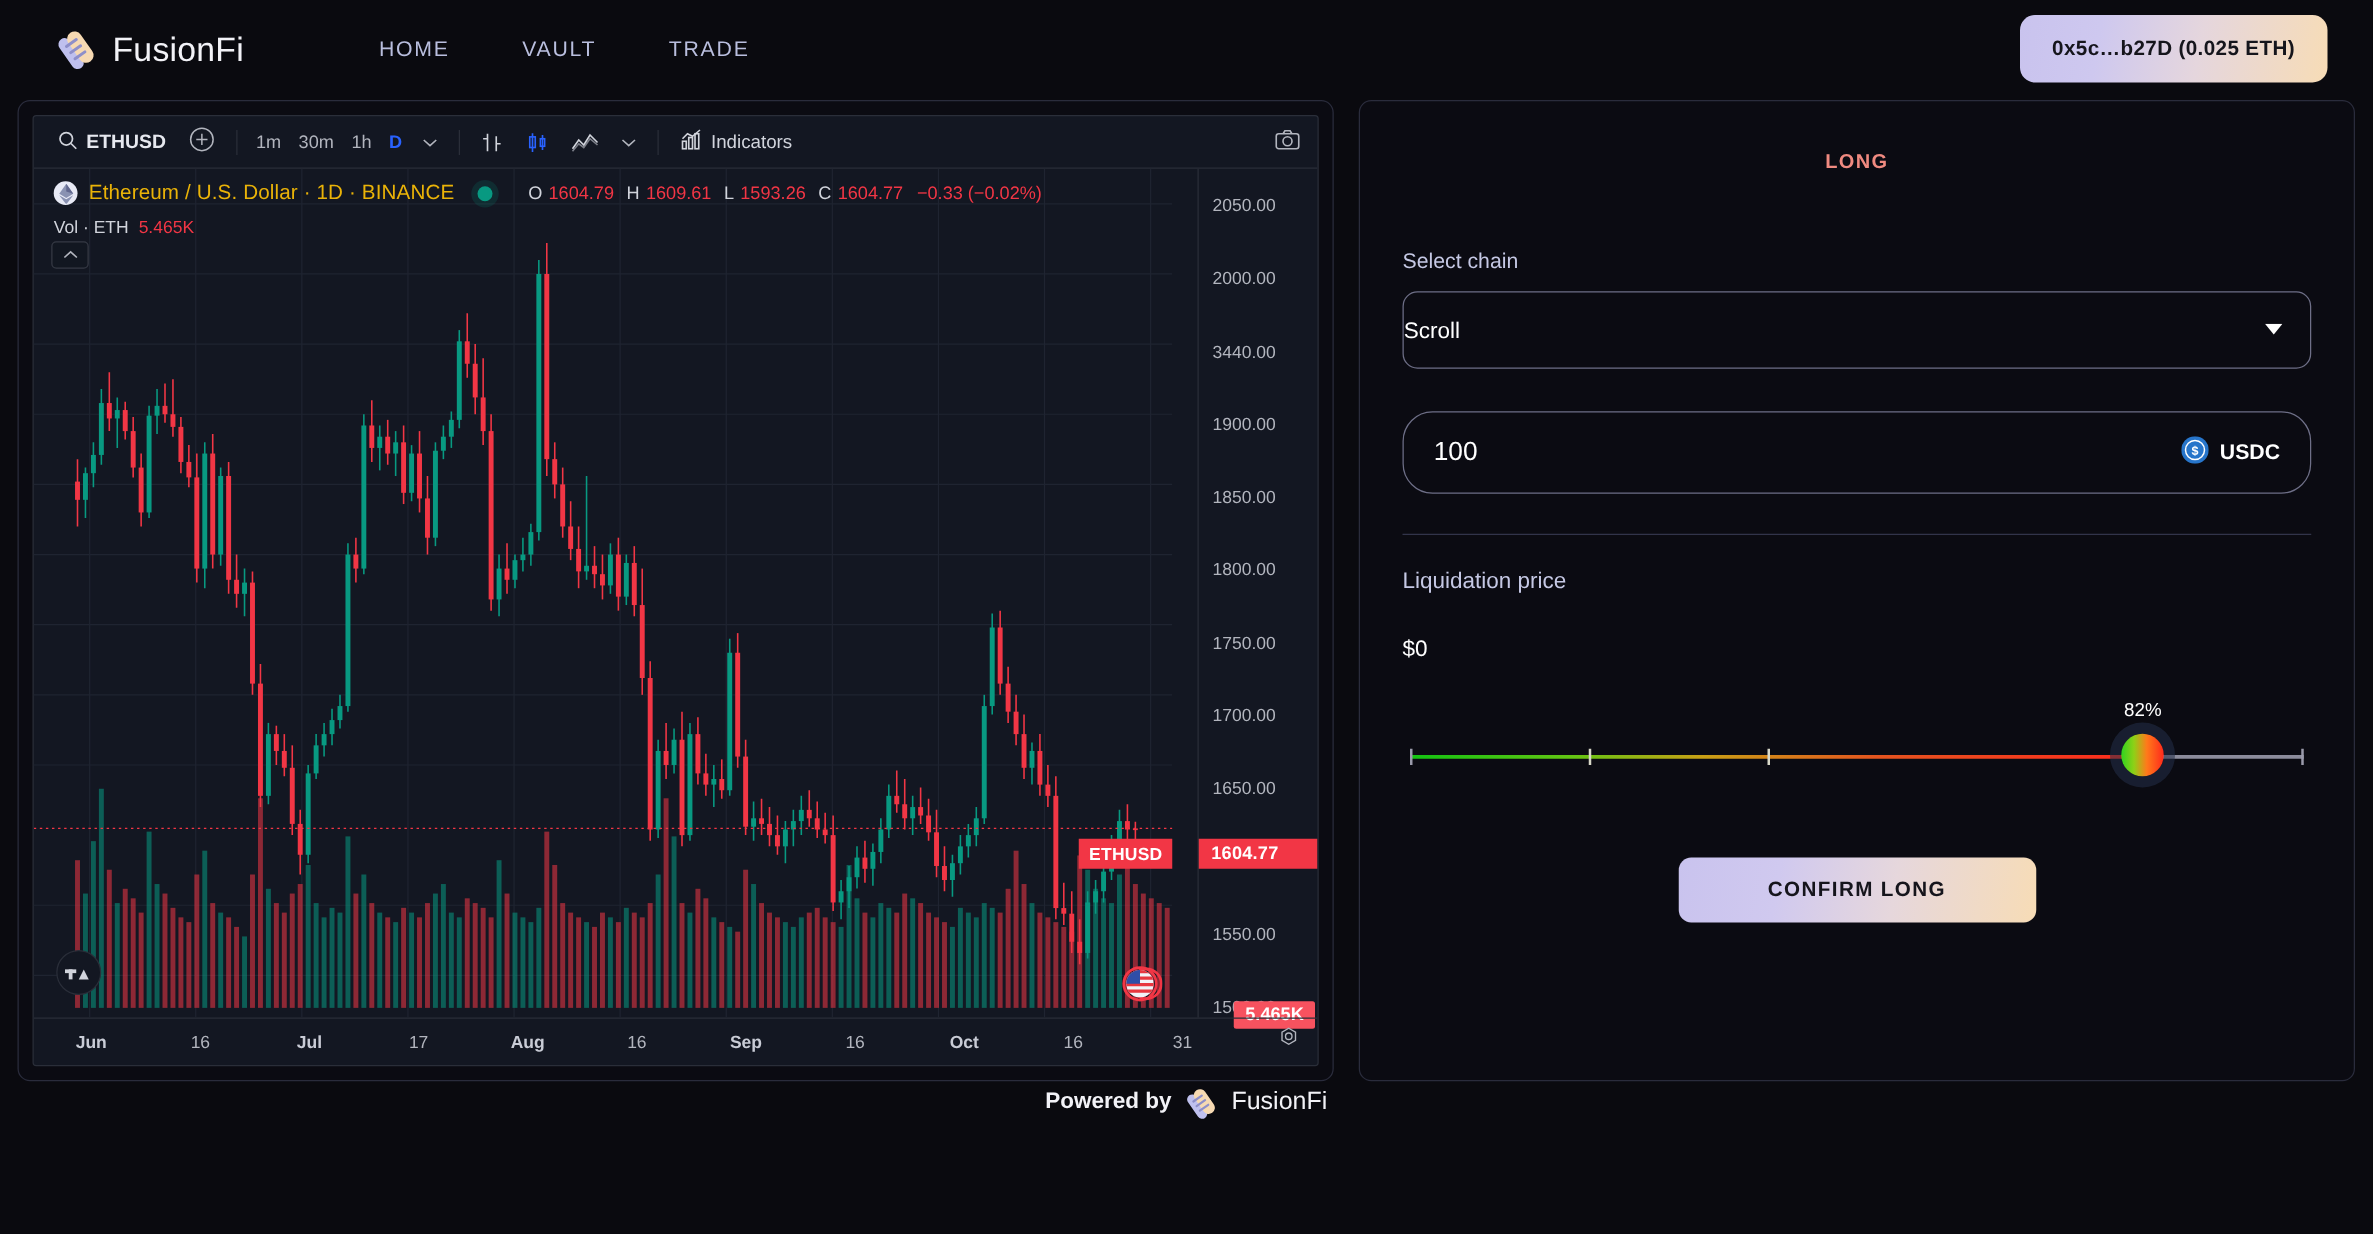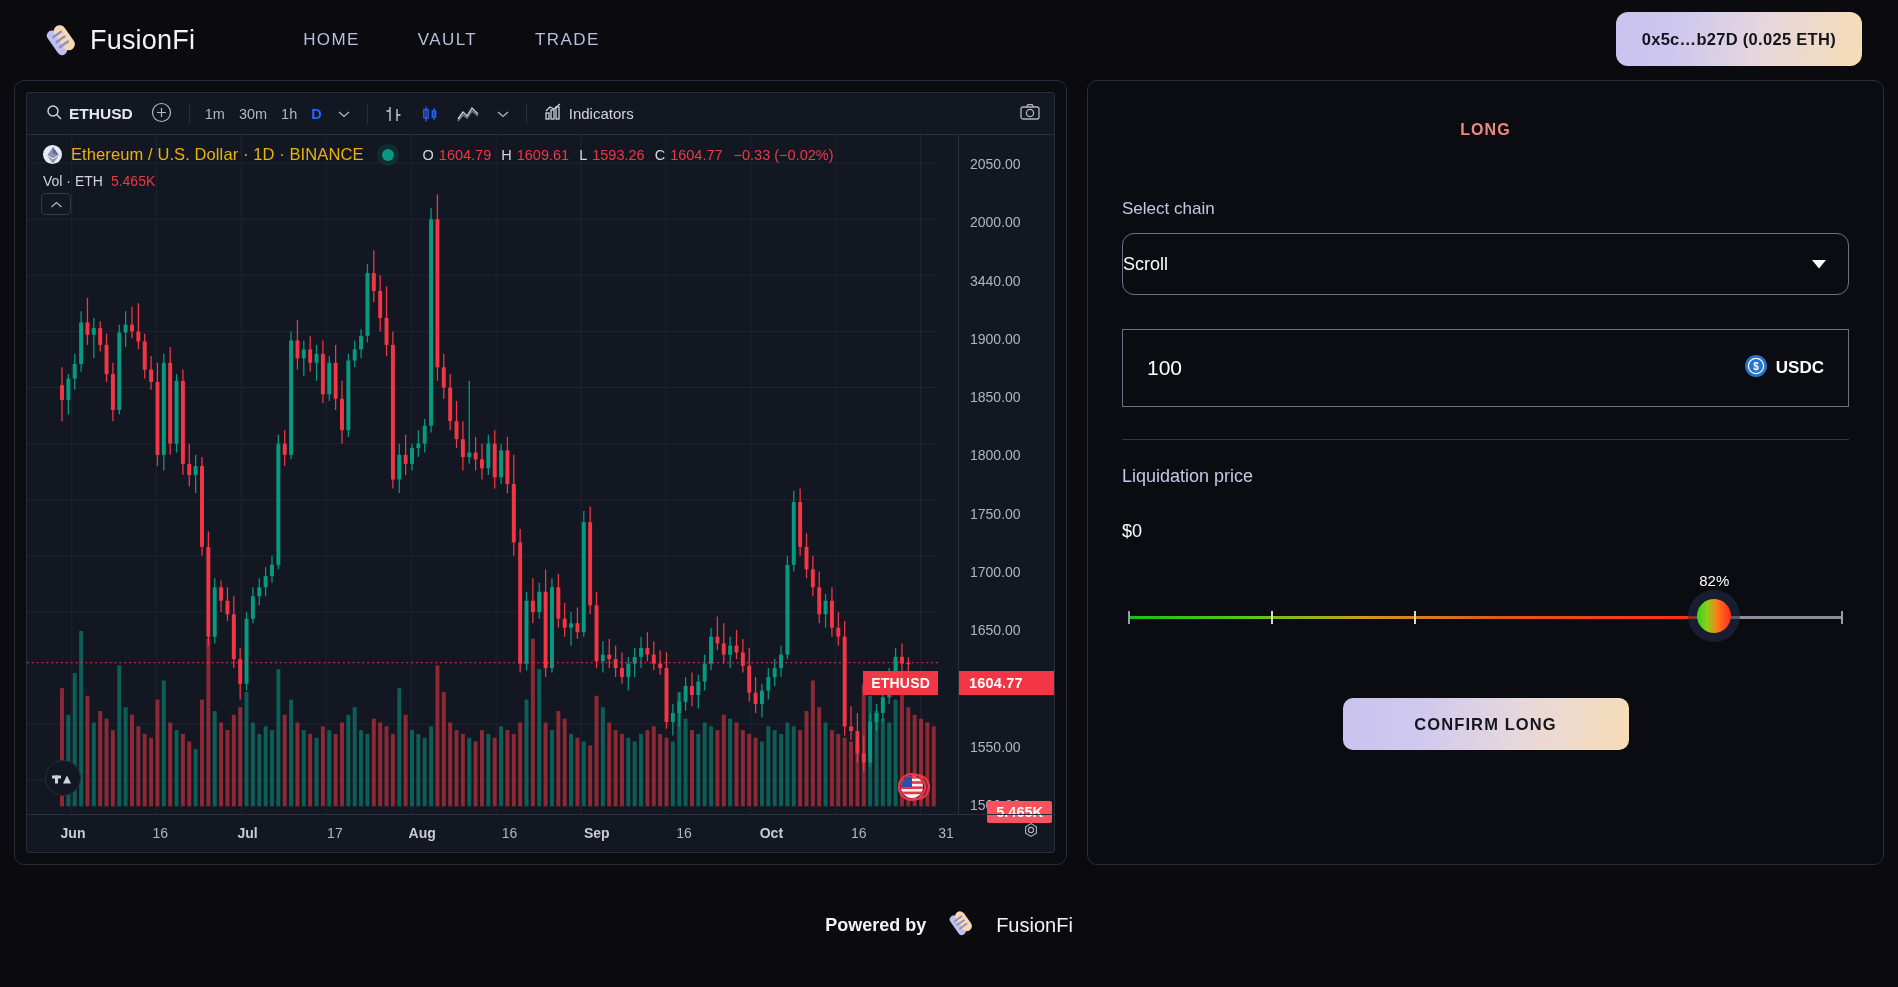--- a/index.html
+++ b/index.html
@@ -186,21 +186,21 @@
     height: 62px; border: 1px solid #6e6f87; border-radius: 12px;
     display: flex; align-items: center; justify-content: flex-start;
     position: relative; cursor: pointer; background: transparent;
     margin-bottom: 34px;
   }
   .select-value { font-size: 18px; color: #ffffff; }
   .select-caret { position: absolute; right: 22px; top: 50%; transform: translateY(-50%); }
 
   .price-label { font-size: 16px; color: #c5c8e4; margin-bottom: 10px; display: block; }
   .price-box {
-    height: 78px; border: 1px solid #6e6f87; border-radius: 0;
+    height: 66px; border: 1px solid #6e6f87; border-radius: 24px;
     display: flex; align-items: center; padding: 0 24px;
     background: transparent;
   }
   .price-input {
     flex: 1; background: transparent; border: none; outline: none;
     color: #ffffff; font-size: 21px; font-family: "Liberation Sans", sans-serif;
   }
   .token { display: flex; align-items: center; gap: 9px; }
   .token-name { font-size: 17px; color: #fff; font-weight: 600; }
   .divider { height: 1px; background: #32344a; margin: 32px 0 26px; }
@@ -240,22 +240,22 @@
   .confirm-btn {
     margin: 56px auto 0; display: flex; align-items: center; justify-content: center;
     width: 286px; height: 52px; border-radius: 10px; border: none;
     background: linear-gradient(100deg, #c9c3ee 0%, #d0c9ef 28%, #e6d7dc 60%, #f7dcb6 100%);
     color: #15151c; font-size: 16.5px; font-weight: 700; letter-spacing: 1.1px;
     cursor: pointer; font-family: "Liberation Sans", sans-serif;
   }
 
   
   .footer {
-    height: 110px; display: flex; align-items: center; justify-content: center;
-    gap: 22px;
+    height: 110px; display: flex; justify-content: center;
+    gap: 11px;
   }
   .footer-text { font-size: 18px; color: #f2f2f7; font-weight: 600; }
   .footer-brand { font-size: 20px; color: #f2f2f7; }
 </style>
 </head>
 <body>
 
 <div class="navbar">
   <div class="brand">
     <span class="brand-logo">

